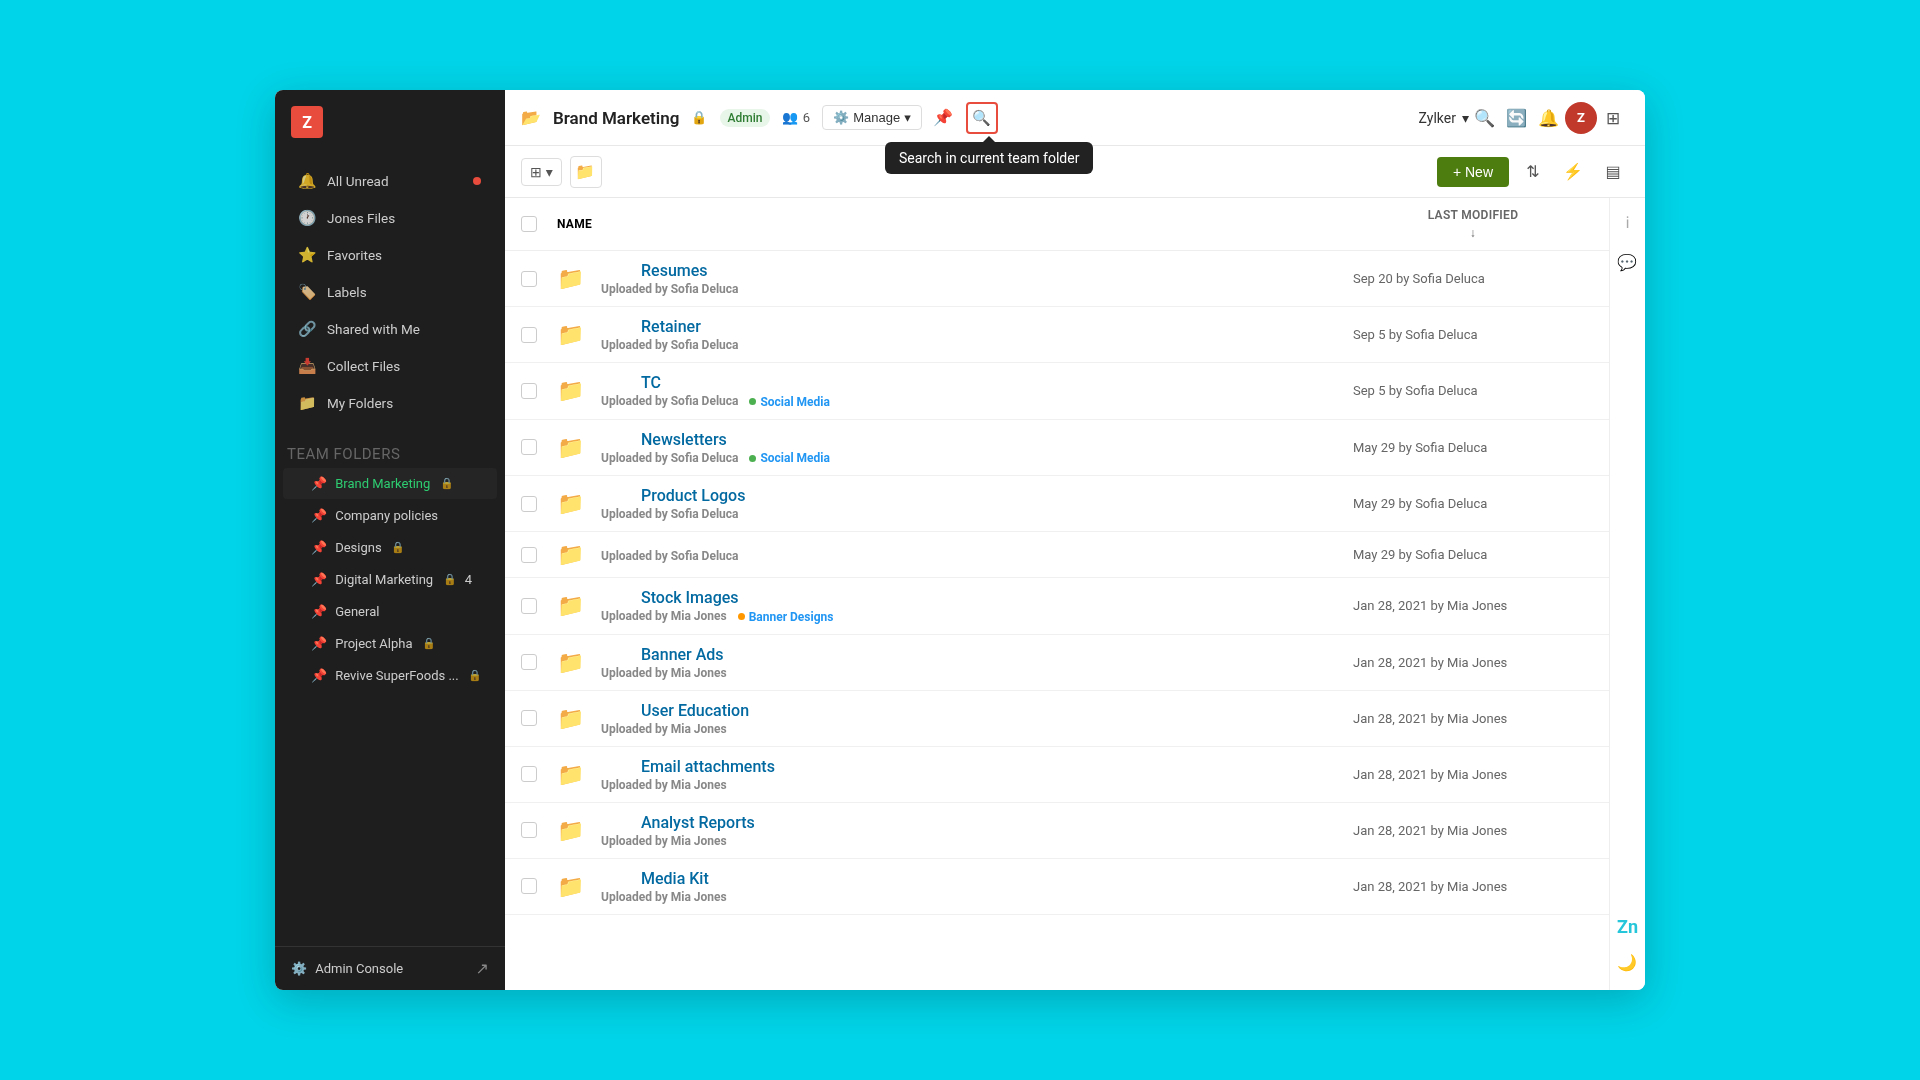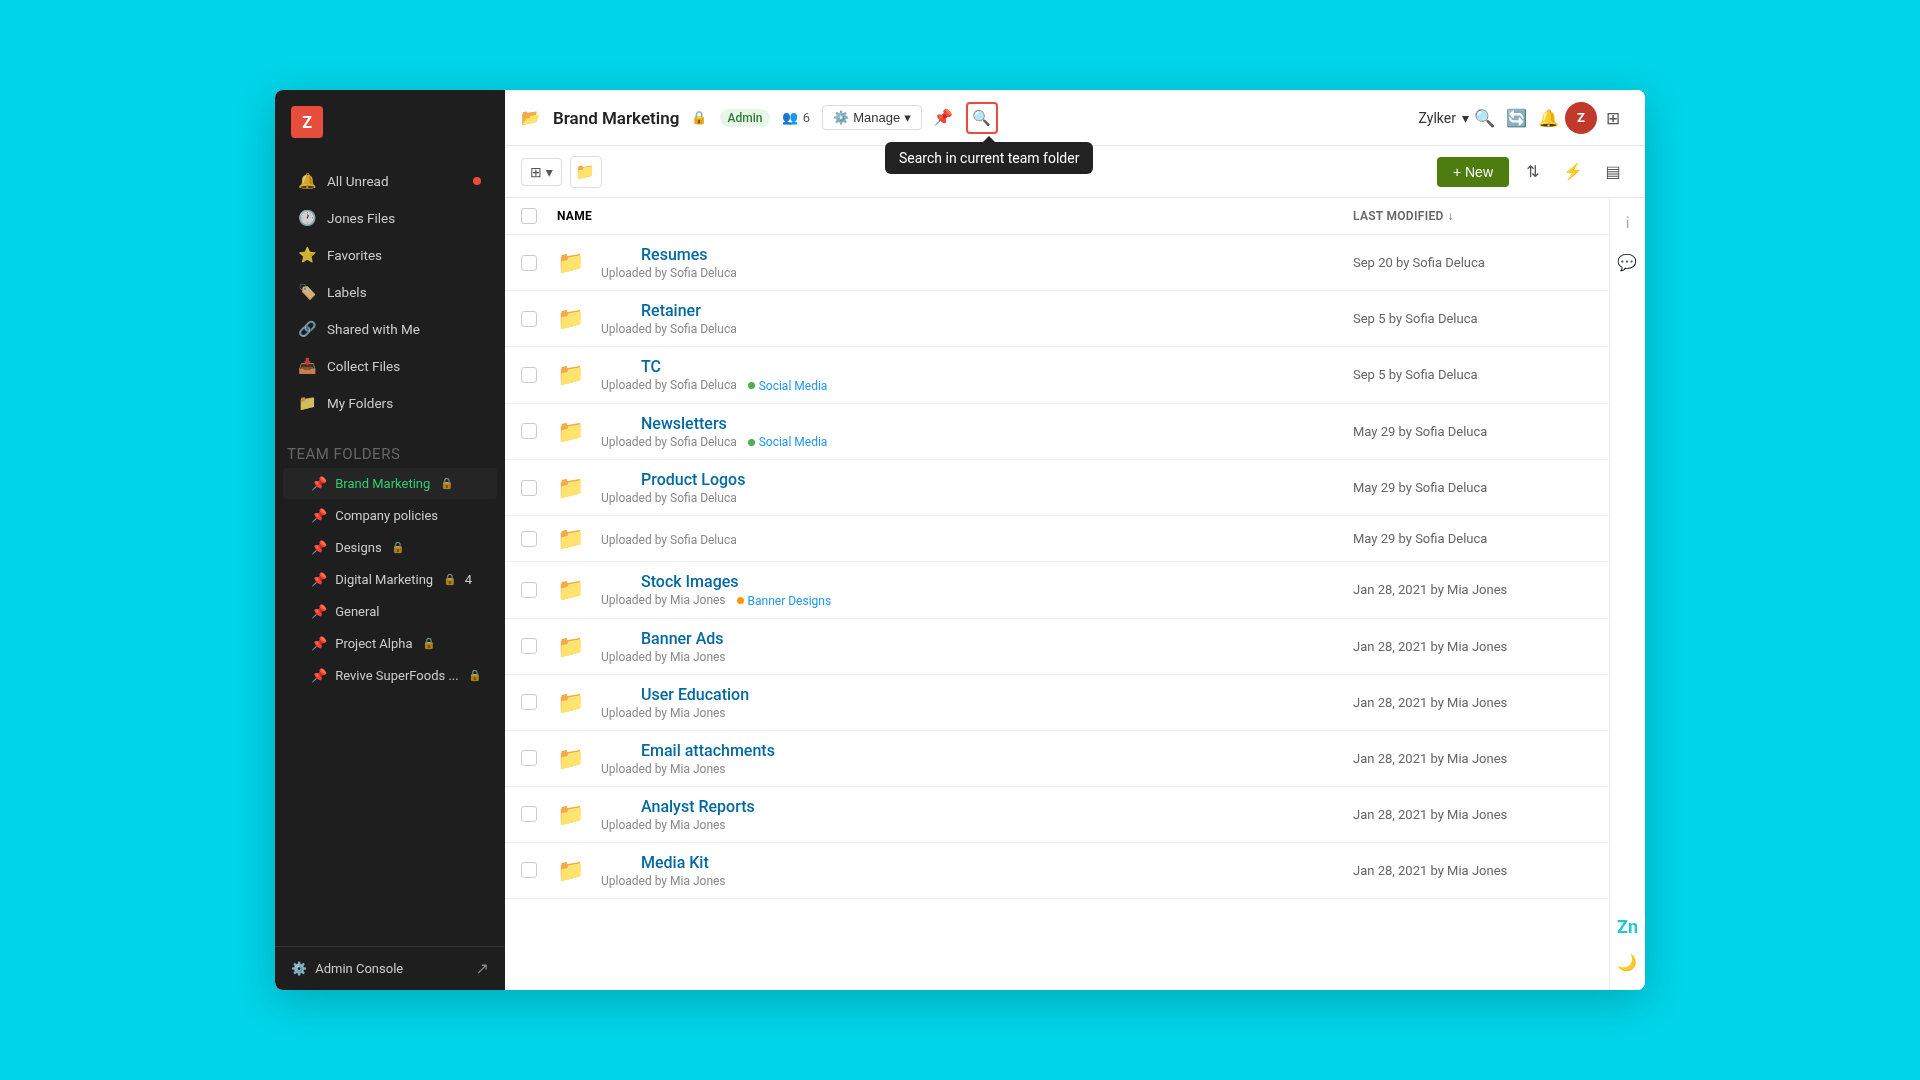--- a/index.html
+++ b/index.html
@@ -356,20 +356,21 @@
     .col-modified {
       width: 240px;
       font-size: 12px;
       font-weight: 600;
       color: #666;
       text-transform: uppercase;
       letter-spacing: 0.3px;
       display: flex;
       align-items: center;
       gap: 4px;
+      flex-direction: column;
     }
     .file-row {
       display: flex;
       align-items: center;
       padding: 10px 16px;
       border-bottom: 1px solid #f0f0f0;
       cursor: pointer;
     }
     .row-checkbox { width: 36px; display: flex; align-items: center; }
     .checkbox {
@@ -390,20 +391,21 @@
     .row-name {
       font-size: 16px;
       color: #0369a1;
       font-weight: 500;
       margin-left: 40px;
     }
     .row-sub {
       font-size: 12px;
       color: #888;
       margin-top: 2px;
+      font-weight: bold;
     }
     .tag {
       display: inline-flex;
       align-items: center;
       gap: 4px;
       font-size: 12px;
       color: #2196f3;
       margin-left: 8px;
     }
     .tag-dot {

